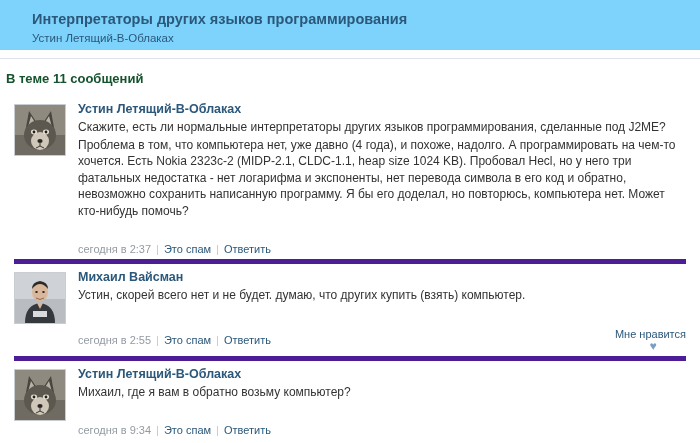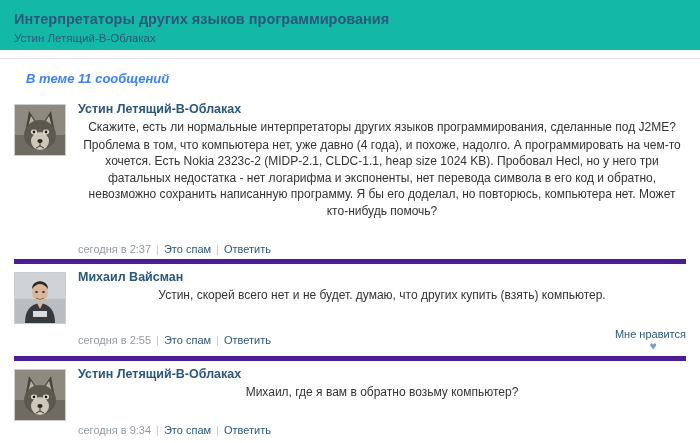--- a/index.html
+++ b/index.html
@@ -16,46 +16,45 @@
     overflow: hidden;
   }
   .page {
     position: relative;
     width: 700px;
     height: 443px;
     background: #ffffff;
   }
   
   .topic-header {
-    padding: 10px 14px 6px 14px;
-    background: #14b8a6;
+    padding: 10px 14px 6px 32px;
+    background: #7dd3fc;
   }
   .topic-title {
     font-size: 14.5px;
     font-weight: bold;
     color: #2b587a;
     line-height: 18px;
   }
   .topic-author {
     margin-top: 4px;
     font-size: 11.5px;
     color: #2b587a;
   }
   .divider {
     height: 1px;
     background: #dfe3e8;
     margin: 8px 0 0 0;
   }
   
   .thread-count {
-    padding: 12px 14px 10px 26px;
+    padding: 12px 14px 10px 6px;
     font-size: 13px;
     font-weight: bold;
-    color: #3b82f6;
-    font-style: italic;
+    color: #14532d;
   }
   
   .posts {
     padding: 0 14px 0 14px;
   }
   .post {
     display: flex;
     padding: 6px 0 4px 0;
     border-top: 5px solid #4c1d95;
   }
@@ -85,21 +84,21 @@
   .post-author {
     font-size: 12.5px;
     font-weight: bold;
     color: #2b587a;
     margin-bottom: 3px;
   }
   .post-text {
     font-size: 12px;
     color: #333333;
     line-height: 16.5px;
-    text-align: center;
+    text-align: left;
   }
   .post-text p {
     margin: 0 0 1px 0;
   }
   .post-footer {
     margin-top: 24px;
     font-size: 11px;
     color: #93999f;
     display: flex;
     align-items: center;

